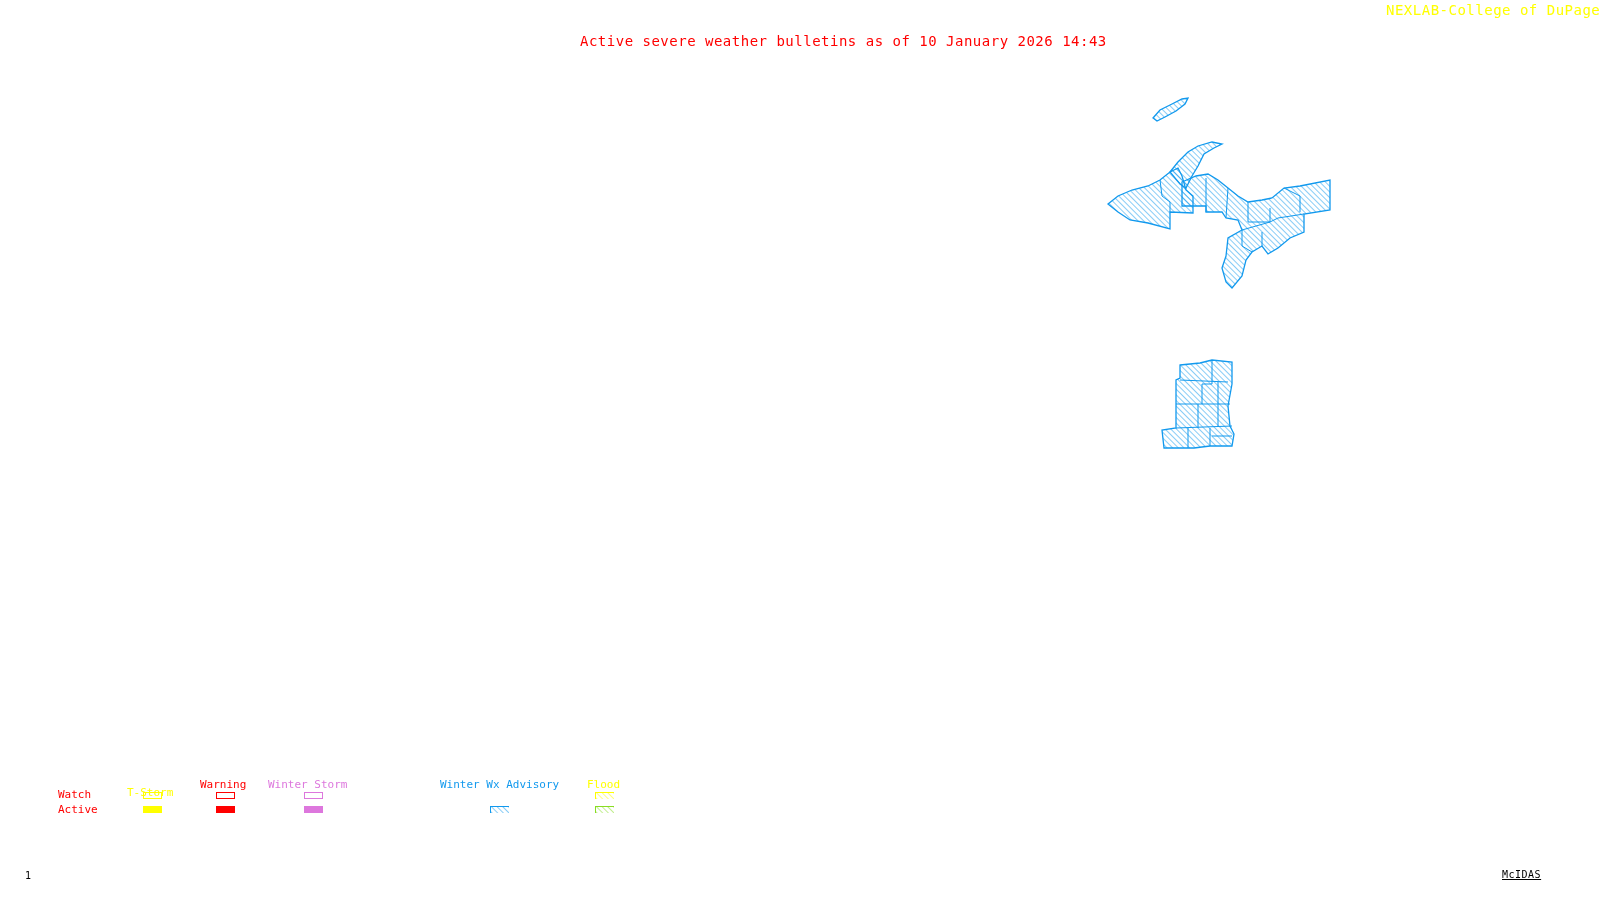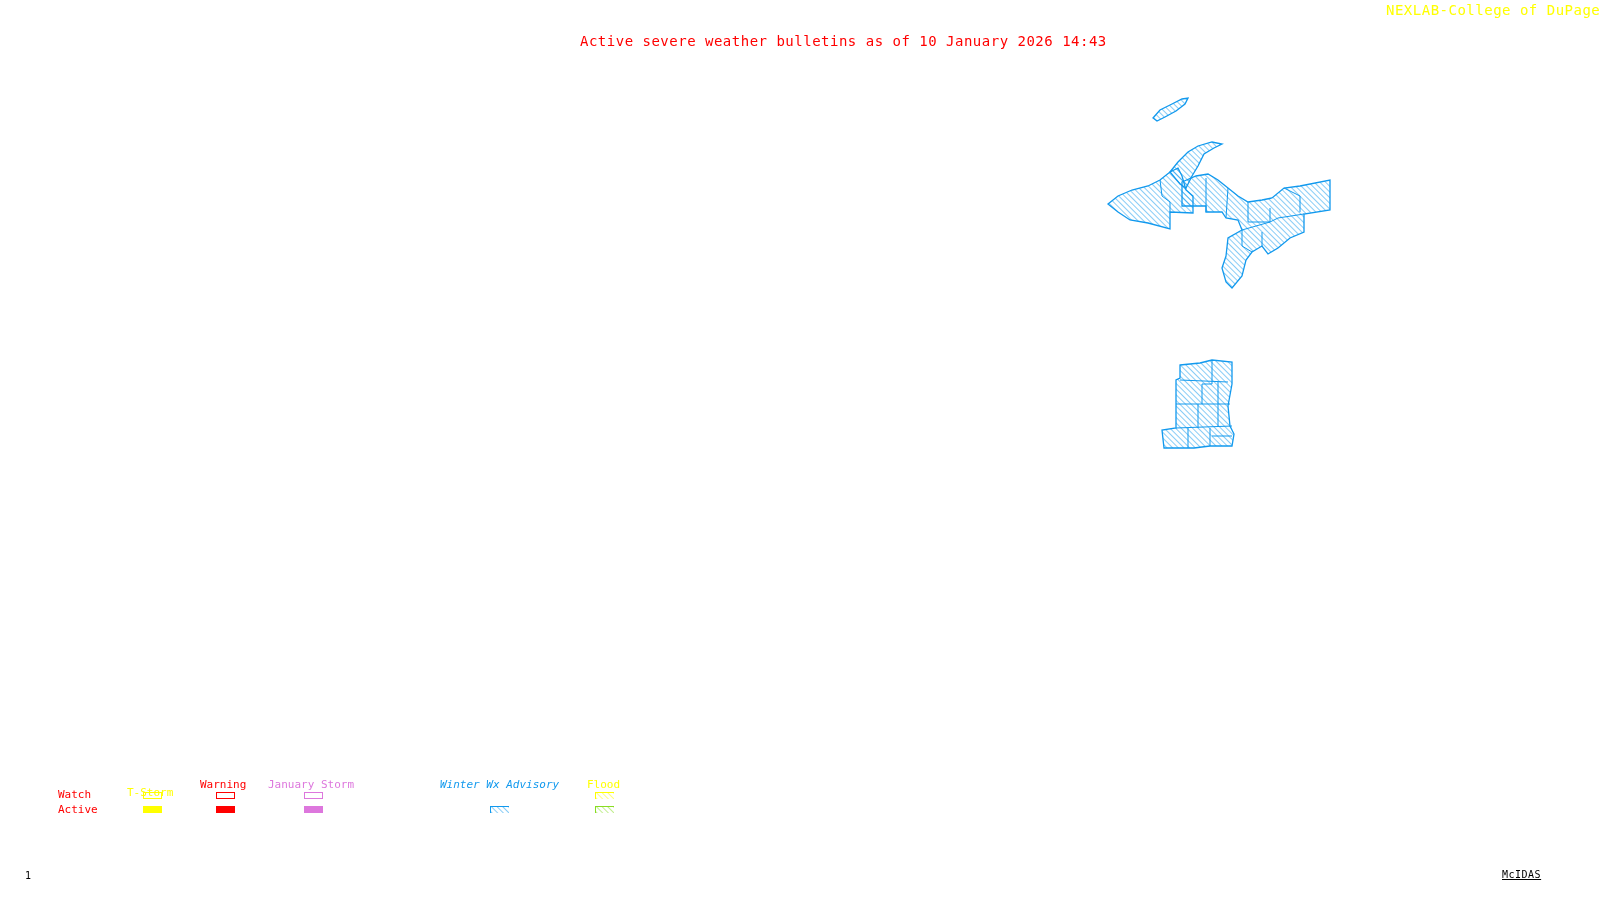--- a/index.html
+++ b/index.html
@@ -65,22 +65,22 @@
     <path d="M1198,404 L1198,428"></path>
     <path d="M1188,428 L1188,448"></path>
     <path d="M1210,428 L1210,446"></path>
     <path d="M1212,436 L1232,436"></path>
   </g>
 </svg>
 
 <div>
   <div class="leg-head" style="left:127px;color:#ffff00;margin-top:8px;">T-Storm</div>
   <div class="leg-head" style="left:200px;color:#ff0000;">Warning</div>
-  <div class="leg-head" style="left:268px;color:#dd77dd;">January Storm</div>
-  <div class="leg-head" style="left:440px;color:#1199ee;font-style:italic;">Winter Wx Advisory</div>
+  <div class="leg-head" style="left:268px;color:#dd77dd;">Winter Storm</div>
+  <div class="leg-head" style="left:440px;color:#1199ee;">Winter Wx Advisory</div>
   <div class="leg-head" style="left:587px;color:#ffff00;">Flood</div>
 
   <div class="leg-row" style="top:788px;">Watch</div>
   <div class="leg-row" style="top:803px;">Active</div>
 
   <div class="sw outline" style="left:143px;top:792px;border-color:#ffff00;"></div>
   <div class="sw outline" style="left:216px;top:792px;border-color:#ff0000;"></div>
   <div class="sw outline" style="left:304px;top:792px;border-color:#dd77dd;"></div>
   <svg class="sw" style="left:595px;top:792px;" width="21" height="8">
     <rect x="0.5" y="0.5" width="20" height="7" fill="url(#hatchYellow)" stroke="#ffff00"></rect>

